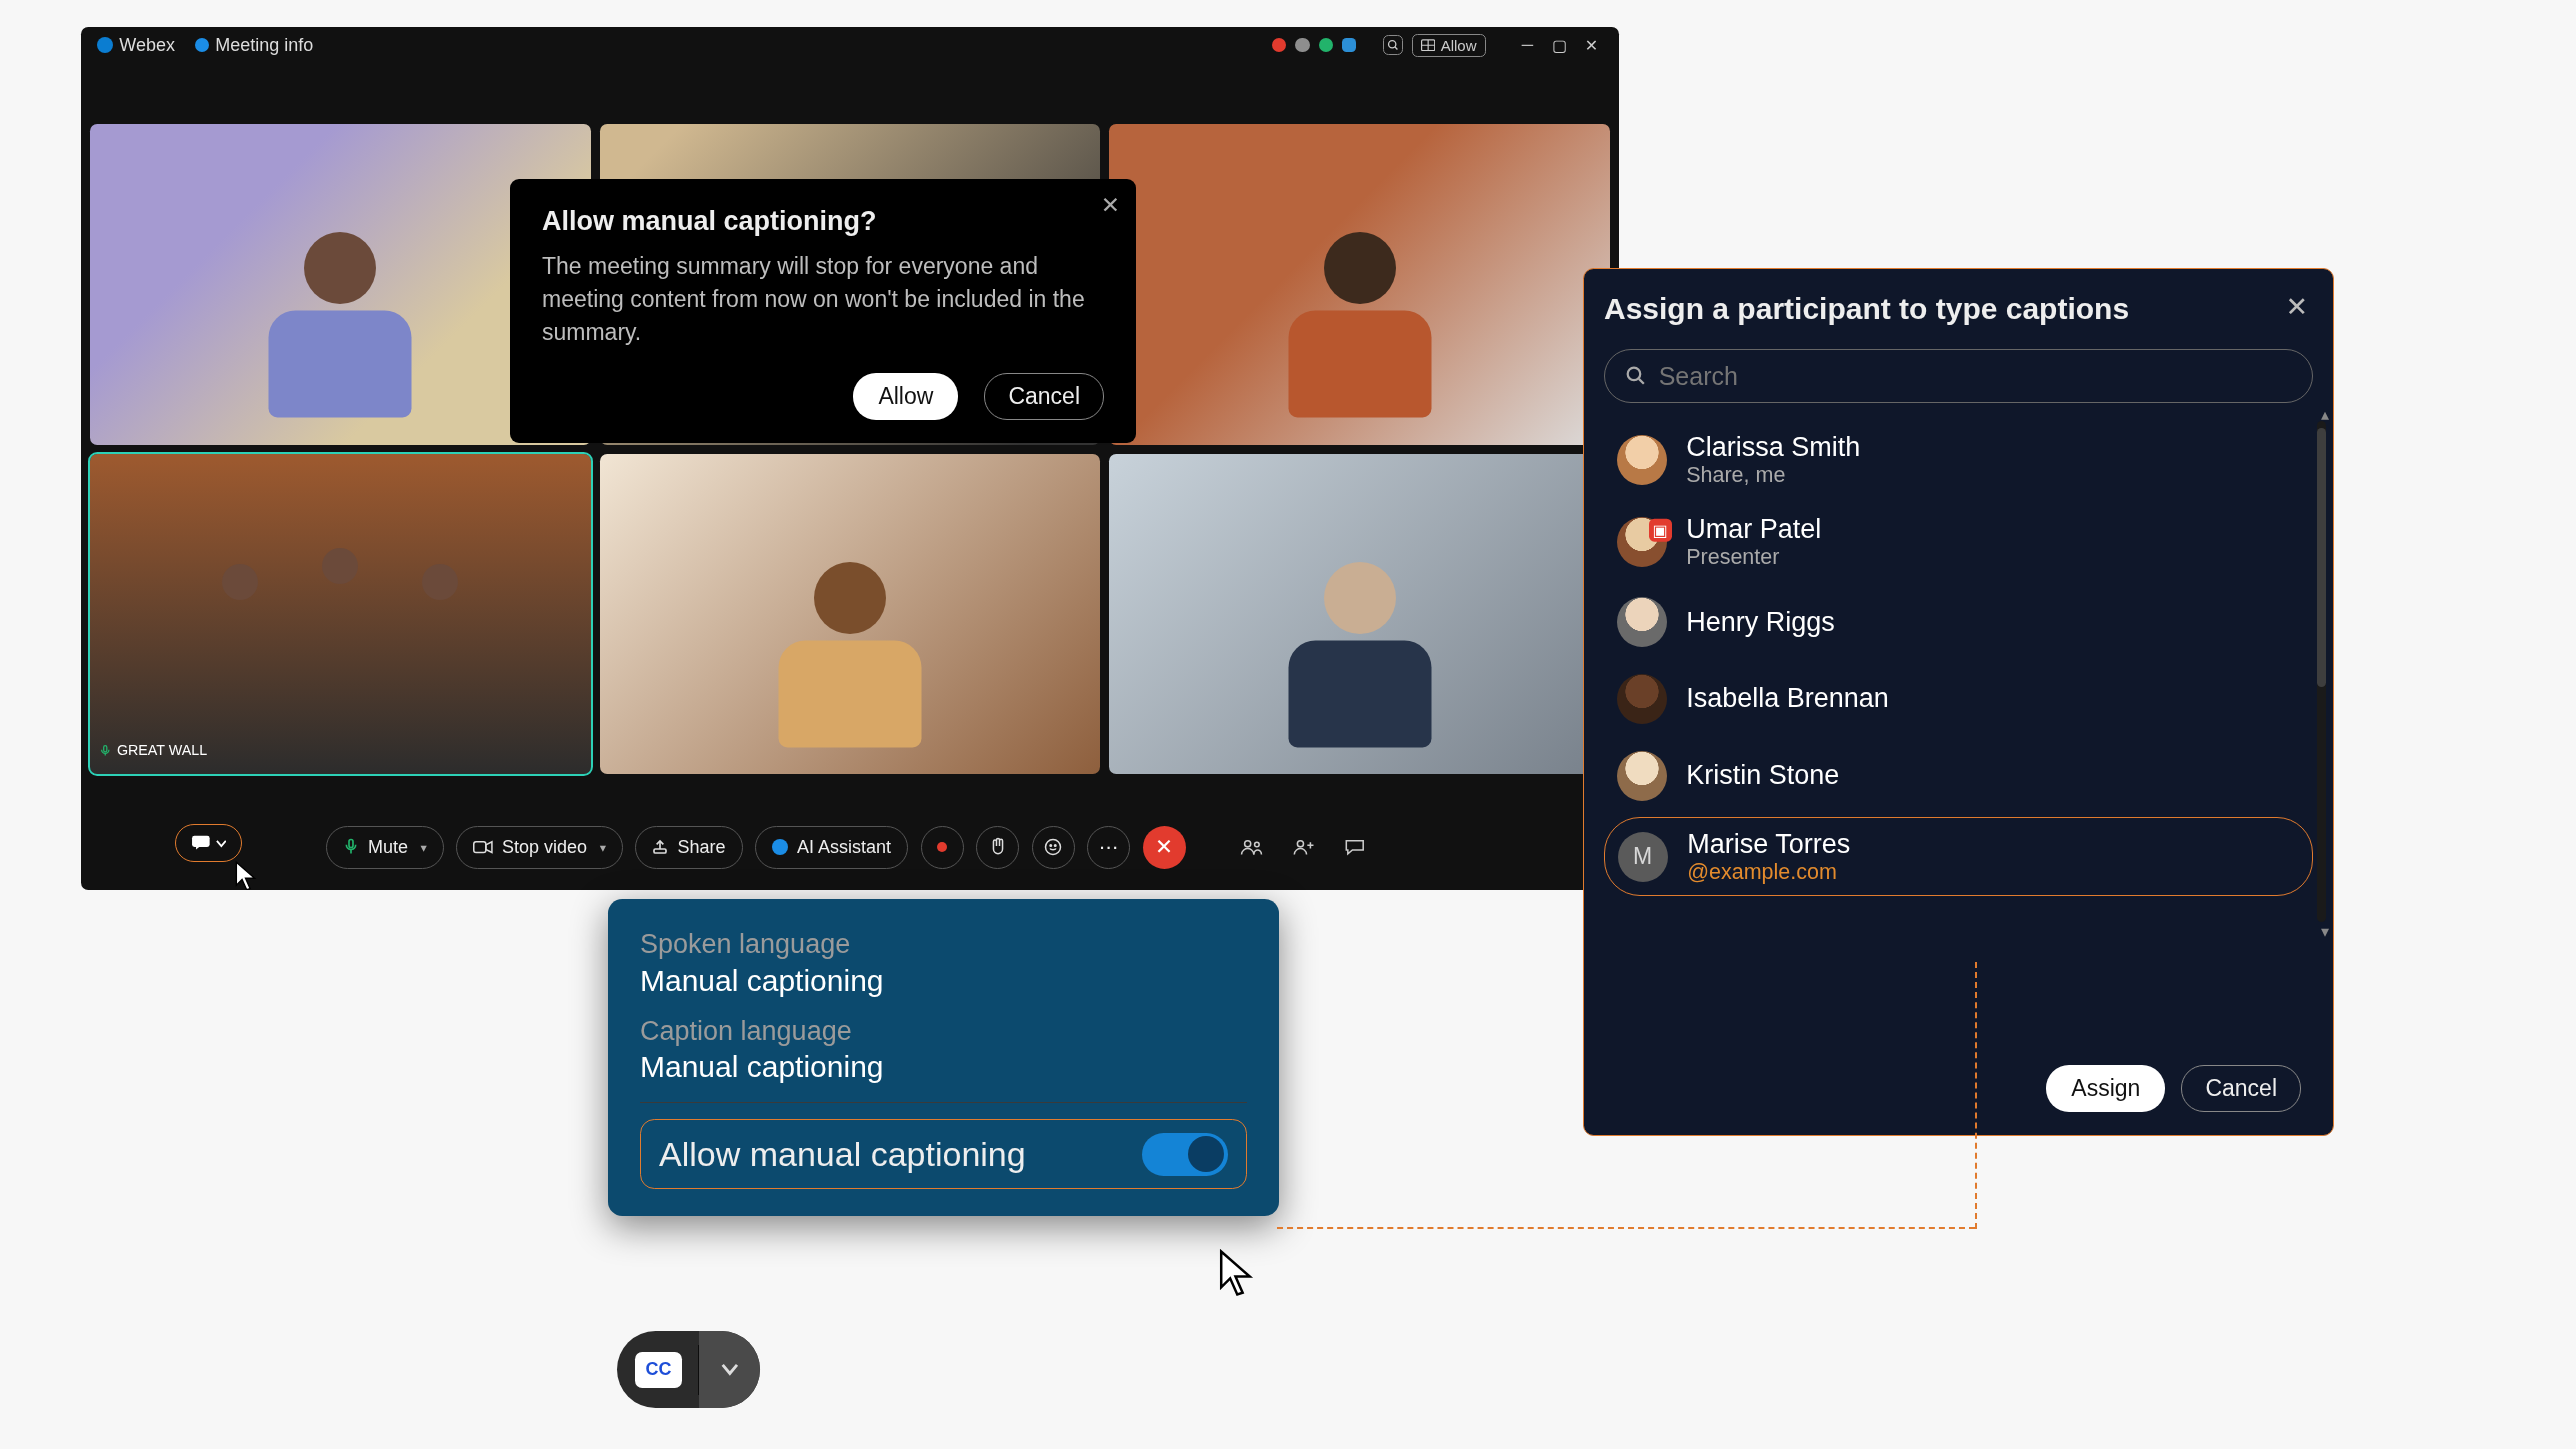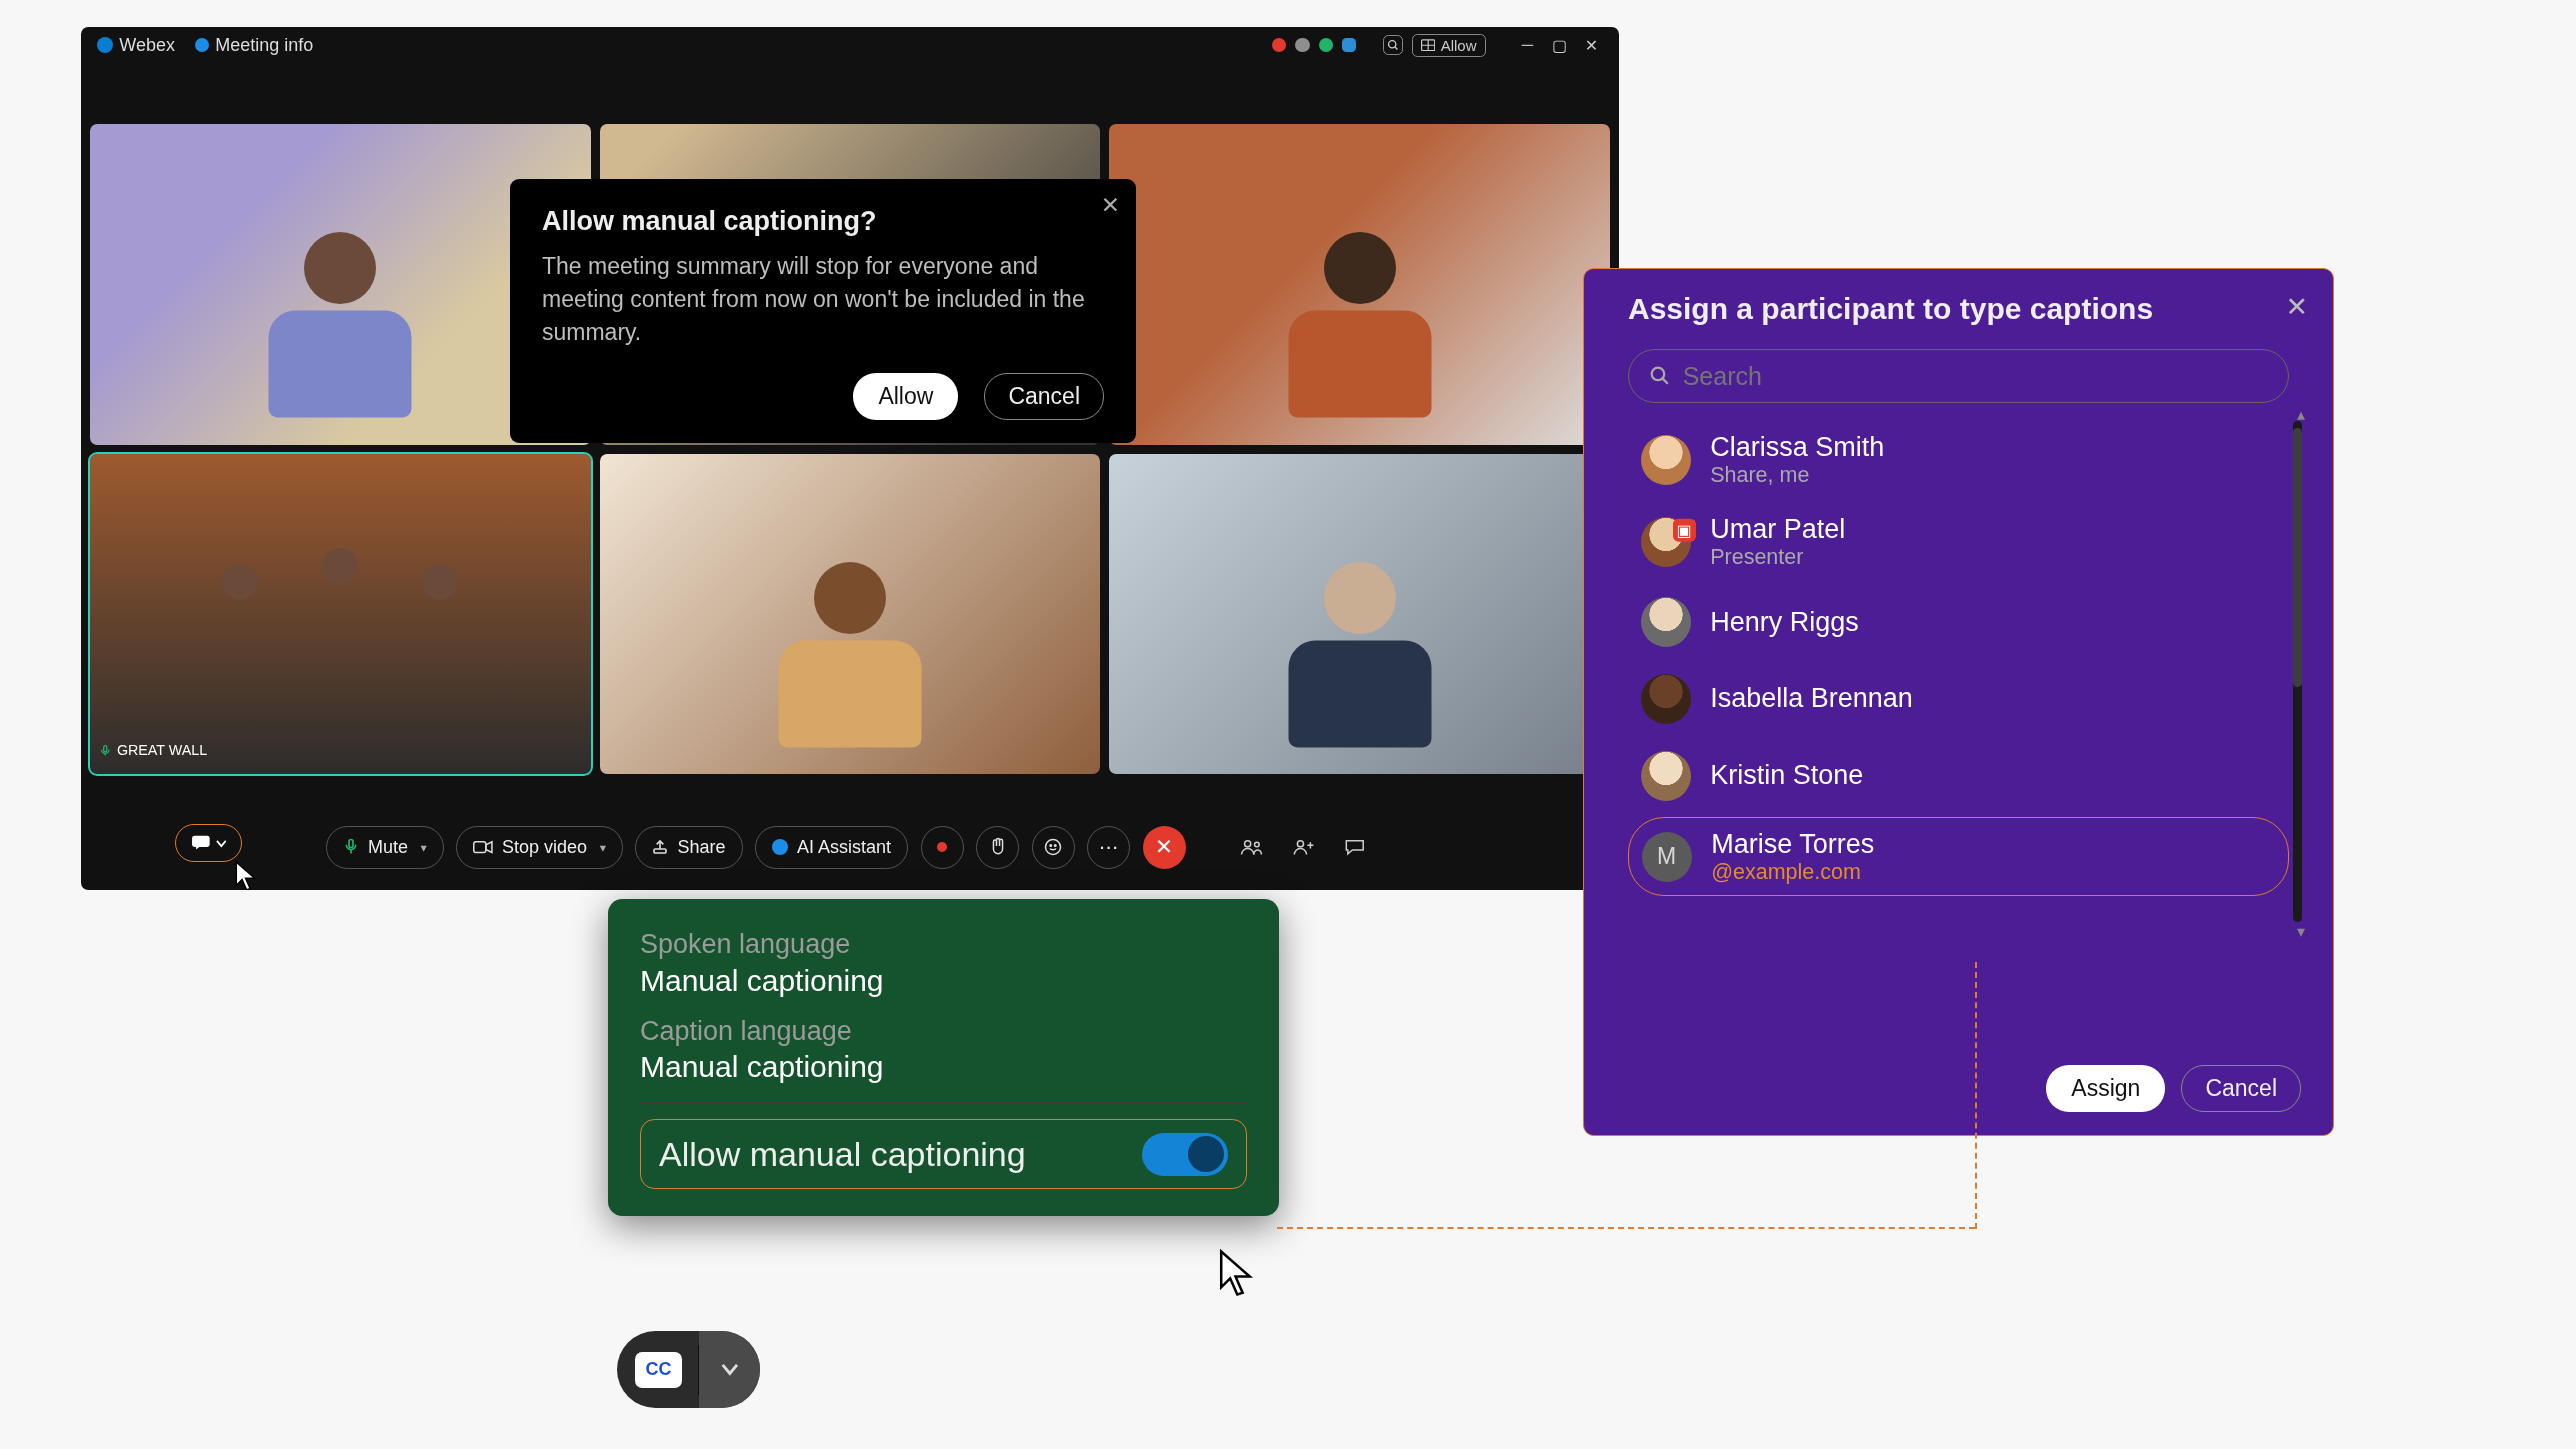--- a/index.html
+++ b/index.html
@@ -46,38 +46,38 @@
   
   .allow-dialog { position:absolute; left: 510px; top: 179px; width: 626px; background:#000; color:#eee; border-radius:9px; padding: 27px 32px 23px; }
   .allow-dialog .close { position:absolute; right:16px; top:12.5px; font-size:23px; color:#aaa; }
   .allow-title { font-size:27px; font-weight:600; margin-bottom:12.5px; }
   .allow-body { font-size:23px; color:#bdbdbd; line-height:1.45; margin-bottom:23px; }
   .allow-actions { display:flex; justify-content:flex-end; gap:26px; }
   .btn-white { background:#fff; color:#111; border-radius:23px; padding: 9px 25px; font-size:23px; border:none; }
   .btn-outline { background:transparent; color:#eee; border:1.3px solid #888; border-radius:23px; padding:9px 23px; font-size:23px; }
 
   
-  .lang-pop { position:absolute; left: 608px; top: 899px; width: 671px; background:#14532d; color:#eee; border-radius:14.3px; padding: 30px 32px 27px; box-shadow:0 10.7px 36px rgba(0,0,0,.45); }
+  .lang-pop { position:absolute; left: 608px; top: 899px; width: 671px; background:#0c4a6e; color:#eee; border-radius:14.3px; padding: 30px 32px 27px; box-shadow:0 10.7px 36px rgba(0,0,0,.45); }
   .lang-label { color:#9b9b9b; font-size:27px; }
   .lang-value { color:#fff; font-size:30px; margin: 3.6px 0 18px; }
   .divider { height:0.9px; background:#3a3a3a; margin: 5.4px 0 16px; }
   .toggle-row { display:flex; align-items:center; justify-content:space-between; border:1.8px solid #e17b2e; border-radius:14.3px; padding: 12.5px 18px; }
   .toggle-text { font-size:34px; }
   .switch { width:86px; height:43px; background:#1484d6; border-radius:23px; position:relative; }
   .knob { position:absolute; right:3.6px; top:3.6px; width:36px; height:36px; border-radius:50%; background:#0a3d63; }
   .cursor2 { position:absolute; left:1216px; top:1248px; font-size:47px; color:#000; }
 
   
   .cc-capsule { position:absolute; left: 617px; top: 1331px; width:143px; height:77px; background:#2b2b2b; border-radius:43px; display:flex; align-items:center; }
   .cc-badge { width:47px; height:36px; background:#fff; color:#1d4ed8; border-radius:7.2px; display:flex; align-items:center; justify-content:center; font-weight:700; font-size:18px; margin-left:18px; }
   .cc-divider { width:0.9px; height:50px; background:#0d0d0d; margin-left:16px; }
   .cc-chev { flex:1; display:flex; align-items:center; justify-content:center; background:#4a4a4a; border-radius:0 43px 43px 0; height:100%; color:#ddd; font-size:25px; }
 
   
-  .assign-panel { position:absolute; left: 1583px; top: 268px; width: 751px; height: 868px; background:#4c1d95; border:1.8px solid #e17b2e; border-radius:10.7px; color:#eee; padding: 23px 44px 25px; }
+  .assign-panel { position:absolute; left: 1583px; top: 268px; width: 751px; height: 868px; background:#0f172a; border:1.8px solid #e17b2e; border-radius:10.7px; color:#eee; padding: 23px 20px 25px; }
   .assign-title { font-size:30px; font-weight:600; }
   .assign-close { position:absolute; right:25px; top:21.5px; font-size:27px; color:#bbb; }
   .search-wrap { margin-top:23px; border:1.3px solid #666; border-radius:27px; height:54px; display:flex; align-items:center; padding:0 19.7px; gap:12.5px; font-size:25px; color:#aaa; }
   .list { margin-top:18px; display:flex; flex-direction:column; gap:5.4px; position:relative; }
   .row { display:flex; align-items:center; gap:19.7px; padding:10.7px 12.5px; border-radius:36px; }
   .row.selected { border:1.8px solid #e17b2e; }
   .avatar { width:50px; height:50px; border-radius:50%; background:#6a6a6a; flex:0 0 50px; }
   .av-a { background: radial-gradient(circle at 50% 35%, #f2cfa8 0 40%, #b87946 41% 100%); }
   .av-b { background: radial-gradient(circle at 50% 35%, #e8cba2 0 40%, #884f2f 41% 100%); }
   .av-c { background: radial-gradient(circle at 50% 35%, #ecd4bb 0 40%, #6a6a6a 41% 100%); }

